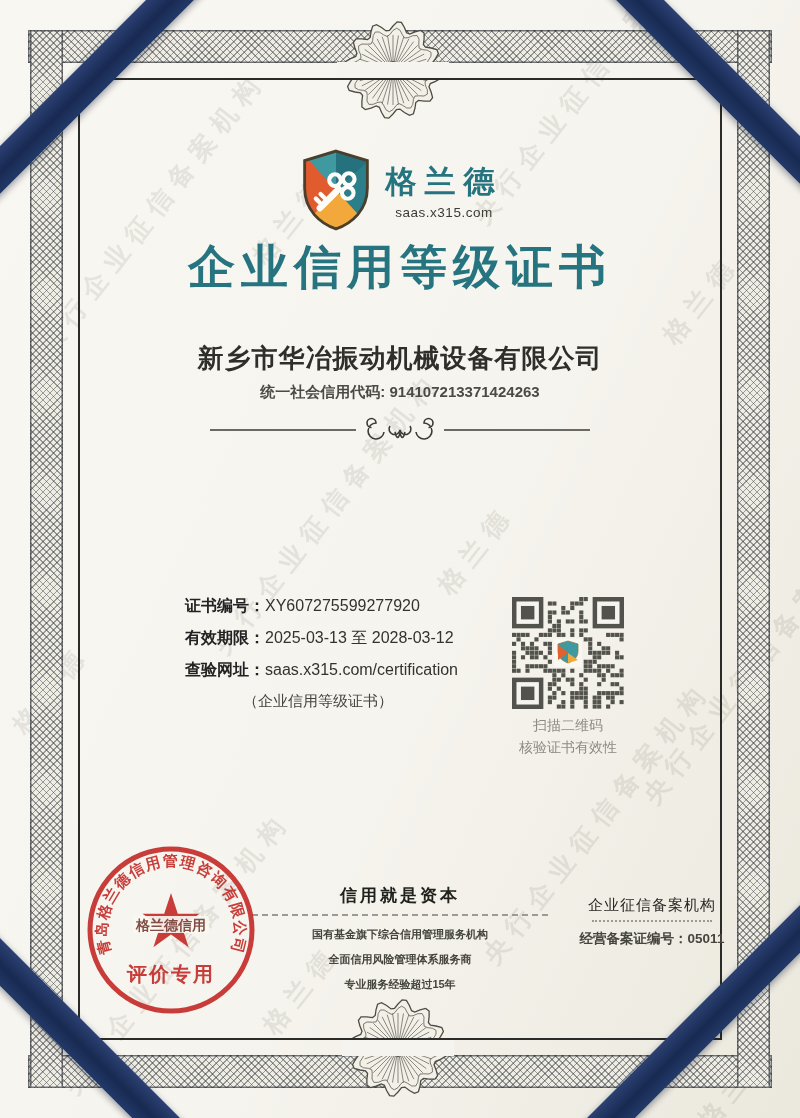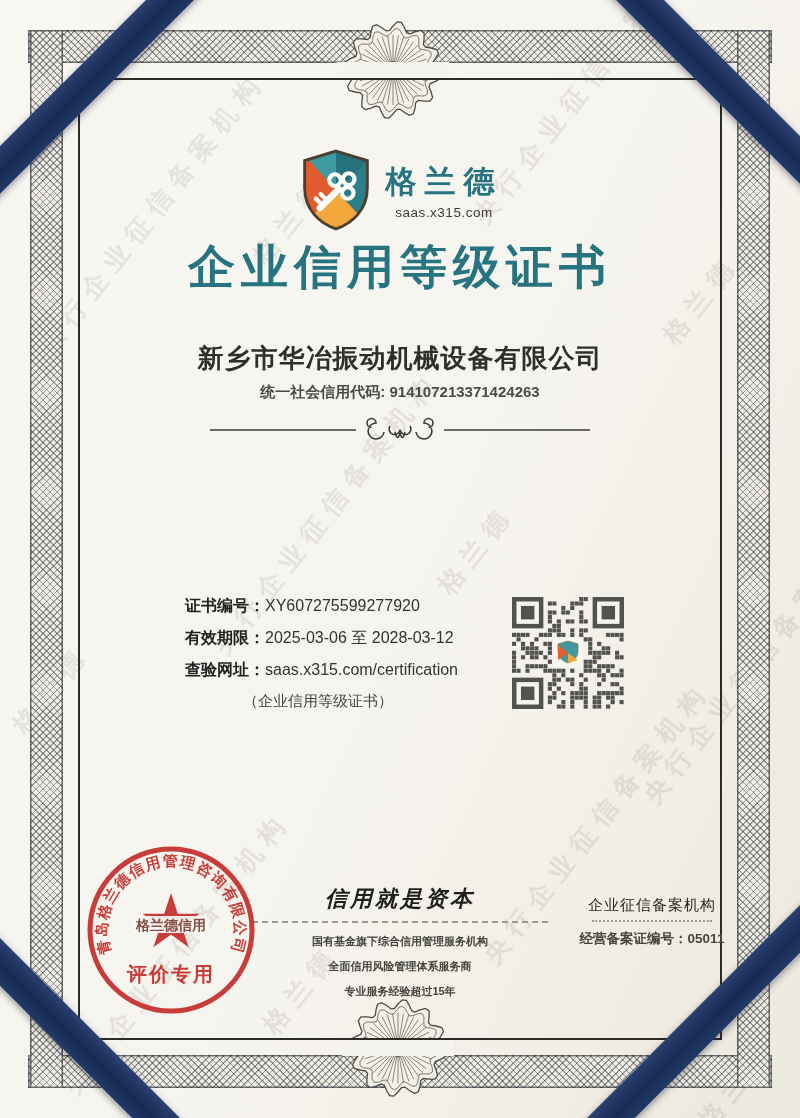--- a/index.html
+++ b/index.html
@@ -52,21 +52,21 @@
   .rating{position:absolute;top:497px;left:0;right:0;text-align:center;
           font-size:37px;font-weight:900;color:var(--red);letter-spacing:1px;}
   .details{position:absolute;left:185px;top:596px;width:330px;}
   .detail-row{margin-bottom:11px;font-size:16px;color:#33332e;}
   .detail-row b{color:#222;margin-right:0;}
   .detail-note{font-size:15px;color:#44443f;padding-left:58px;margin-top:2px;}
   .qr{position:absolute;left:512px;top:597px;}
   .qr-caption{position:absolute;left:458px;top:714px;width:220px;text-align:center;
               font-size:14px;color:var(--gray);line-height:22px;}
   .footer-mid{position:absolute;left:252px;top:884px;width:296px;text-align:center;}
-  .footer-mid .head{font-size:22px;font-weight:800;color:#20201c;letter-spacing:3px;font-style:italic;}
+  .footer-mid .head{font-size:17px;font-weight:800;color:#20201c;letter-spacing:3px;}
   .footer-mid .dash{border-top:2px dashed #9b9b92;margin:7px 0 6px 0;}
   .footer-mid .ln{font-size:11px;font-weight:bold;color:#45453e;line-height:25px;}
   .footer-right{position:absolute;left:552px;top:896px;width:200px;text-align:center;}
   .footer-right .head{font-size:15px;font-weight:400;color:#2a2a25;letter-spacing:1px;}
   .footer-right .dot{border-top:2px dotted #9b9b92;width:120px;margin:5px auto 4px auto;}
   .footer-right .ln{font-size:13.5px;font-weight:bold;color:#45453e;line-height:26px;}
   .seal{position:absolute;left:84px;top:843px;z-index:4;opacity:.93;}
 </style>
 </head>
 <body>
@@ -231,21 +231,21 @@
         <path d="M185,16 c1.5,7 3.5,7 5,1 c1.5,6 3.5,6 5,-1"></path>
       </g>
     </svg>
 
 
     <div class="details">
       <div class="detail-row">
         <b>证书编号：</b><span>XY607275599277920</span>
       </div>
       <div class="detail-row">
-        <b>有效期限：</b><span>2025-03-06 至 2028-03-12</span>
+        <b>有效期限：</b><span>2025-03-13 至 2028-03-12</span>
       </div>
       <div class="detail-row">
         <b>查验网址：</b><span>saas.x315.com/certification</span>
       </div>
       <div class="detail-note">（企业信用等级证书）</div>
     </div>
 
     <svg class="qr" width="112" height="112" viewBox="0 0 112 112">
         <rect x="67.2" y="0" width="4.121600000000001" height="4.121600000000001" fill="#53534d"></rect>
         <rect x="71.68" y="0" width="4.121600000000001" height="4.121600000000001" fill="#53534d"></rect>
@@ -435,20 +435,24 @@
         <rect x="85.12" y="4.48" width="22.400000000000002" height="22.400000000000002" fill="#f6f4ee"></rect>
         <rect x="89.60000000000001" y="8.96" width="13.440000000000001" height="13.440000000000001" fill="#53534d"></rect>
         <rect x="0" y="80.64000000000001" width="31.360000000000003" height="31.360000000000003" fill="#53534d"></rect>
         <rect x="4.48" y="85.12" width="22.400000000000002" height="22.400000000000002" fill="#f6f4ee"></rect>
         <rect x="8.96" y="89.60000000000001" width="13.440000000000001" height="13.440000000000001" fill="#53534d"></rect>
         <rect x="42" y="42" width="28" height="28" fill="#f9f7f1"></rect>
         <path d="M56,44 l10,3 v7 c0,7 -5,10 -10,12 c-5,-2 -10,-5 -10,-12 v-7 z" fill="#3f99a1" stroke="#8a7a4a" stroke-width="0.8"></path>
         <path d="M46,47.5 L56,56 L46,63 Z" fill="#e2622e"></path>
         <path d="M56,56 L66,63 L56,66 Z" fill="#f2a83b"></path>
       </svg>
+    <div class="qr-caption">
+      <div>扫描二维码</div>
+      <div>核验证书有效性</div>
+    </div>
 
     <div class="footer-mid">
       <div class="head">信用就是资本</div>
       <div class="dash"></div>
       <div class="ln">国有基金旗下综合信用管理服务机构</div>
       <div class="ln">全面信用风险管理体系服务商</div>
       <div class="ln">专业服务经验超过15年</div>
     </div>
 
     <div class="footer-right">

